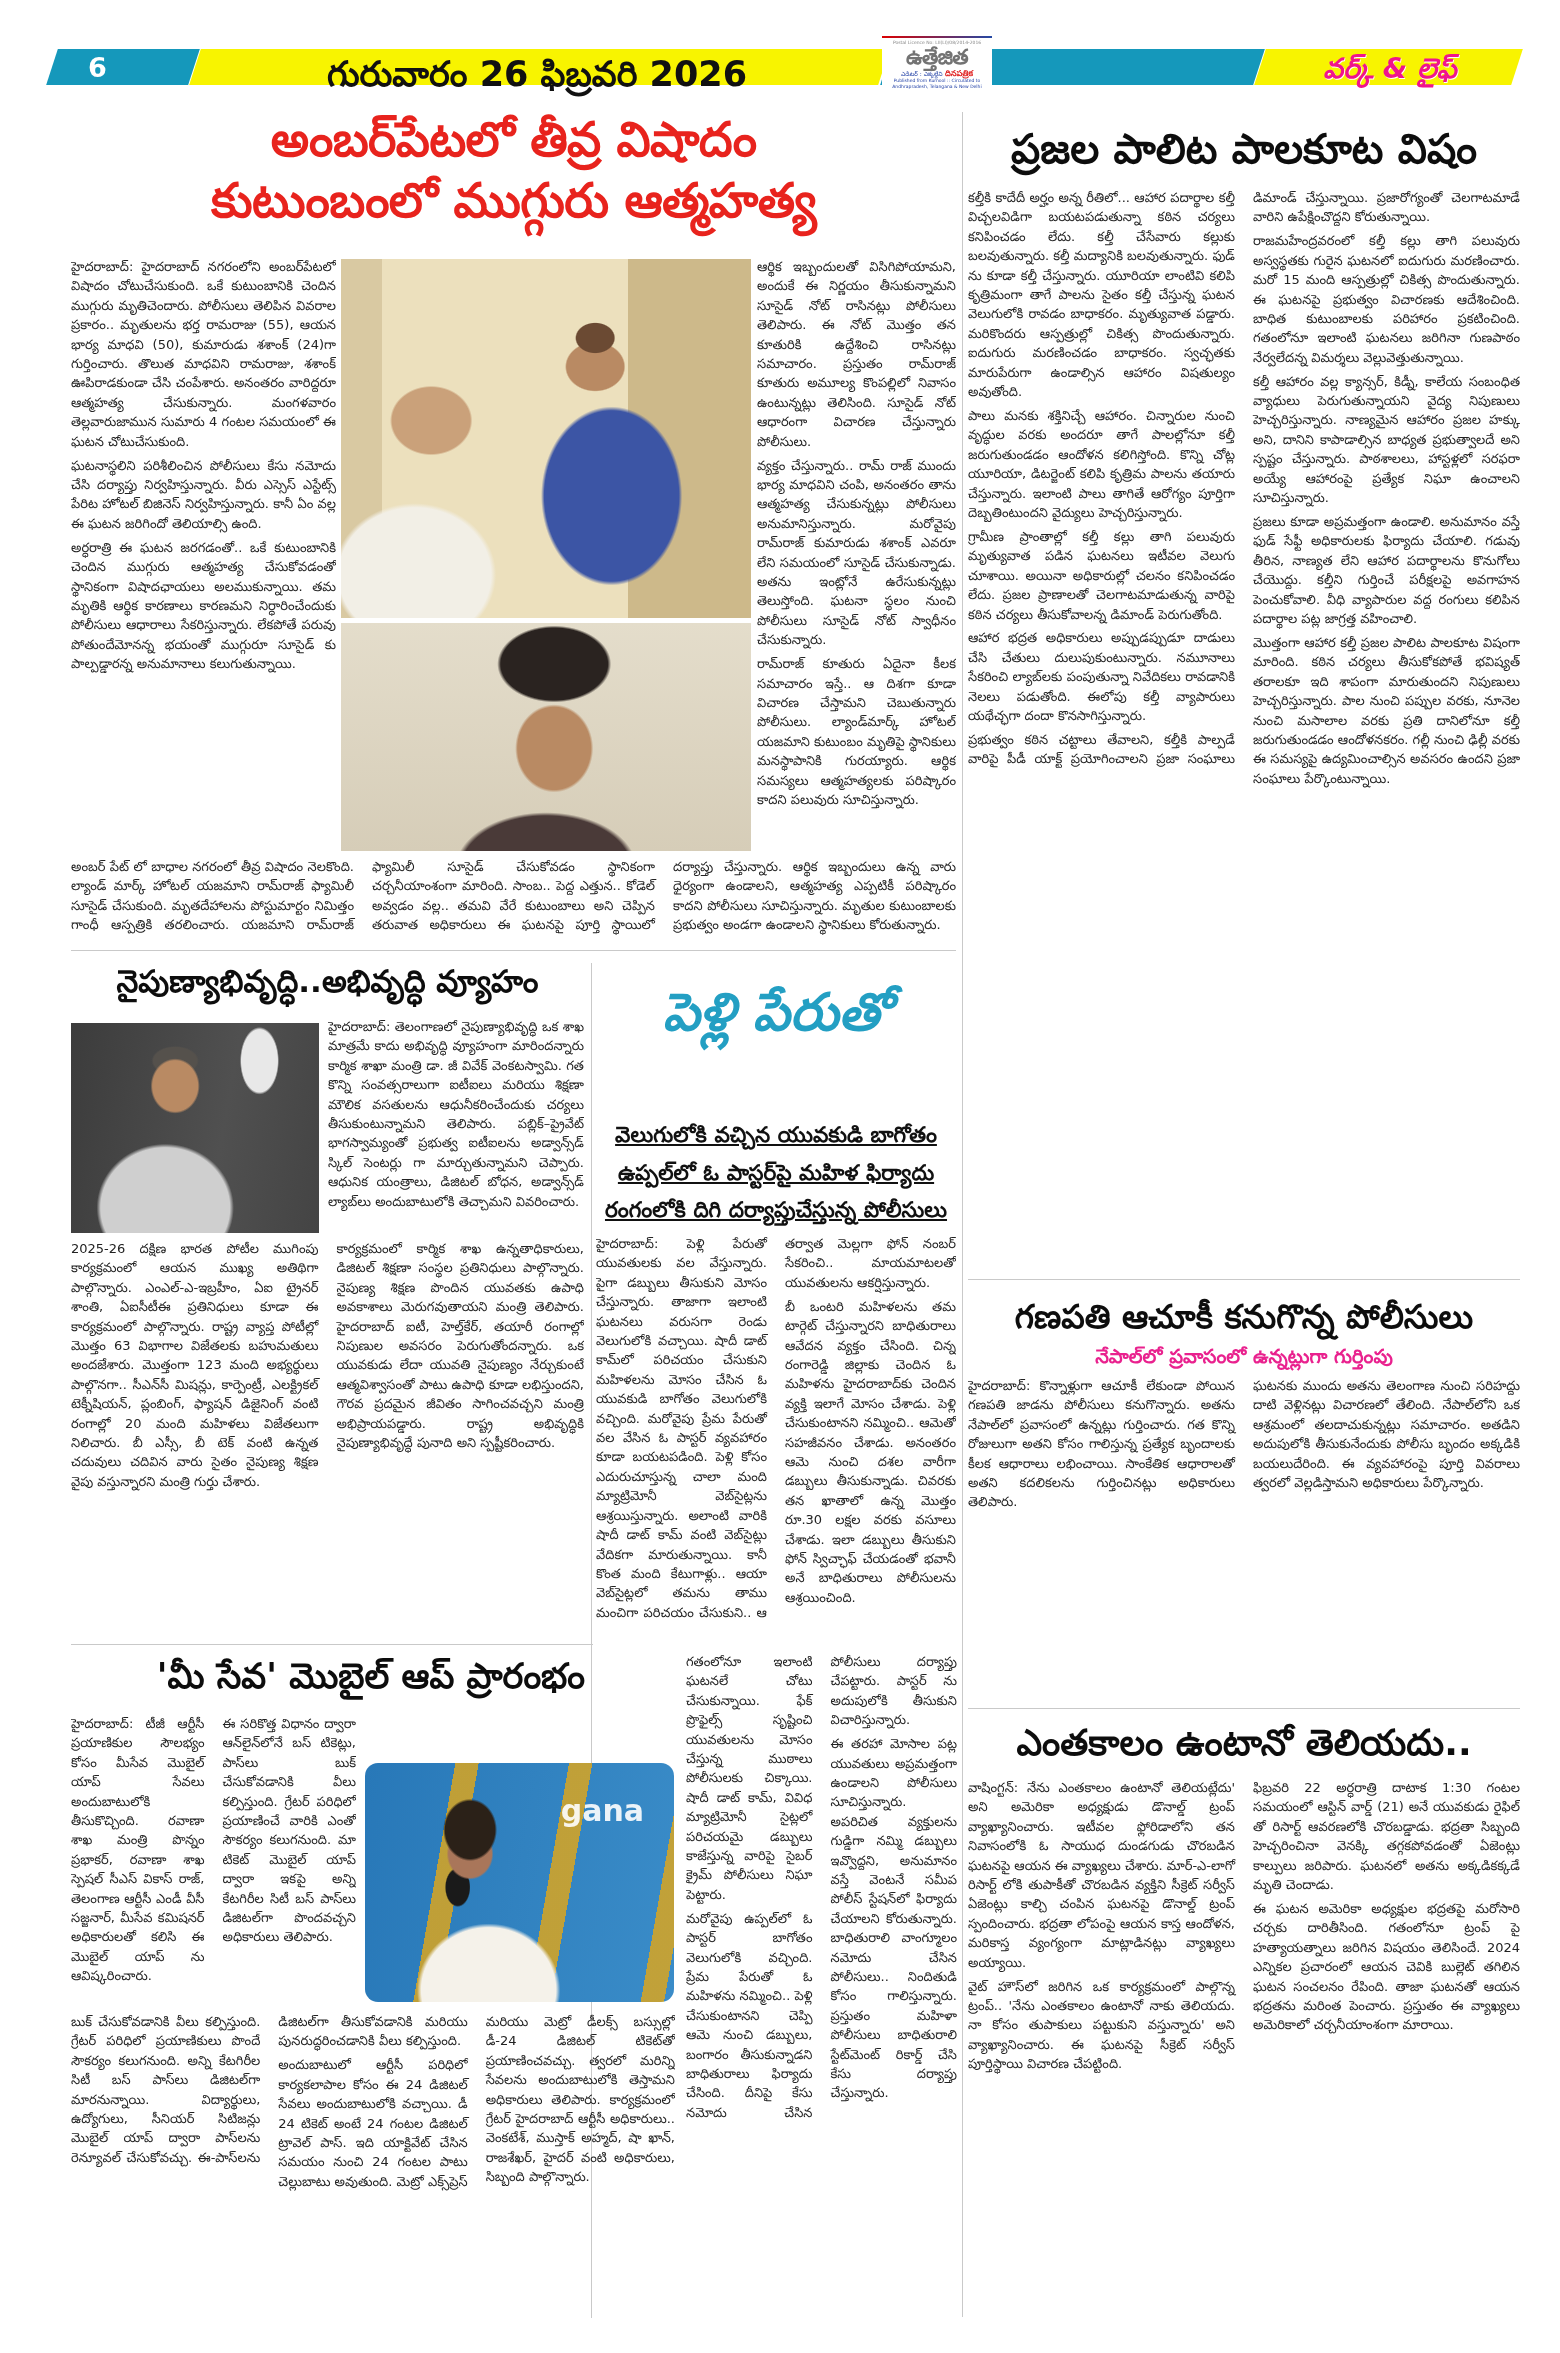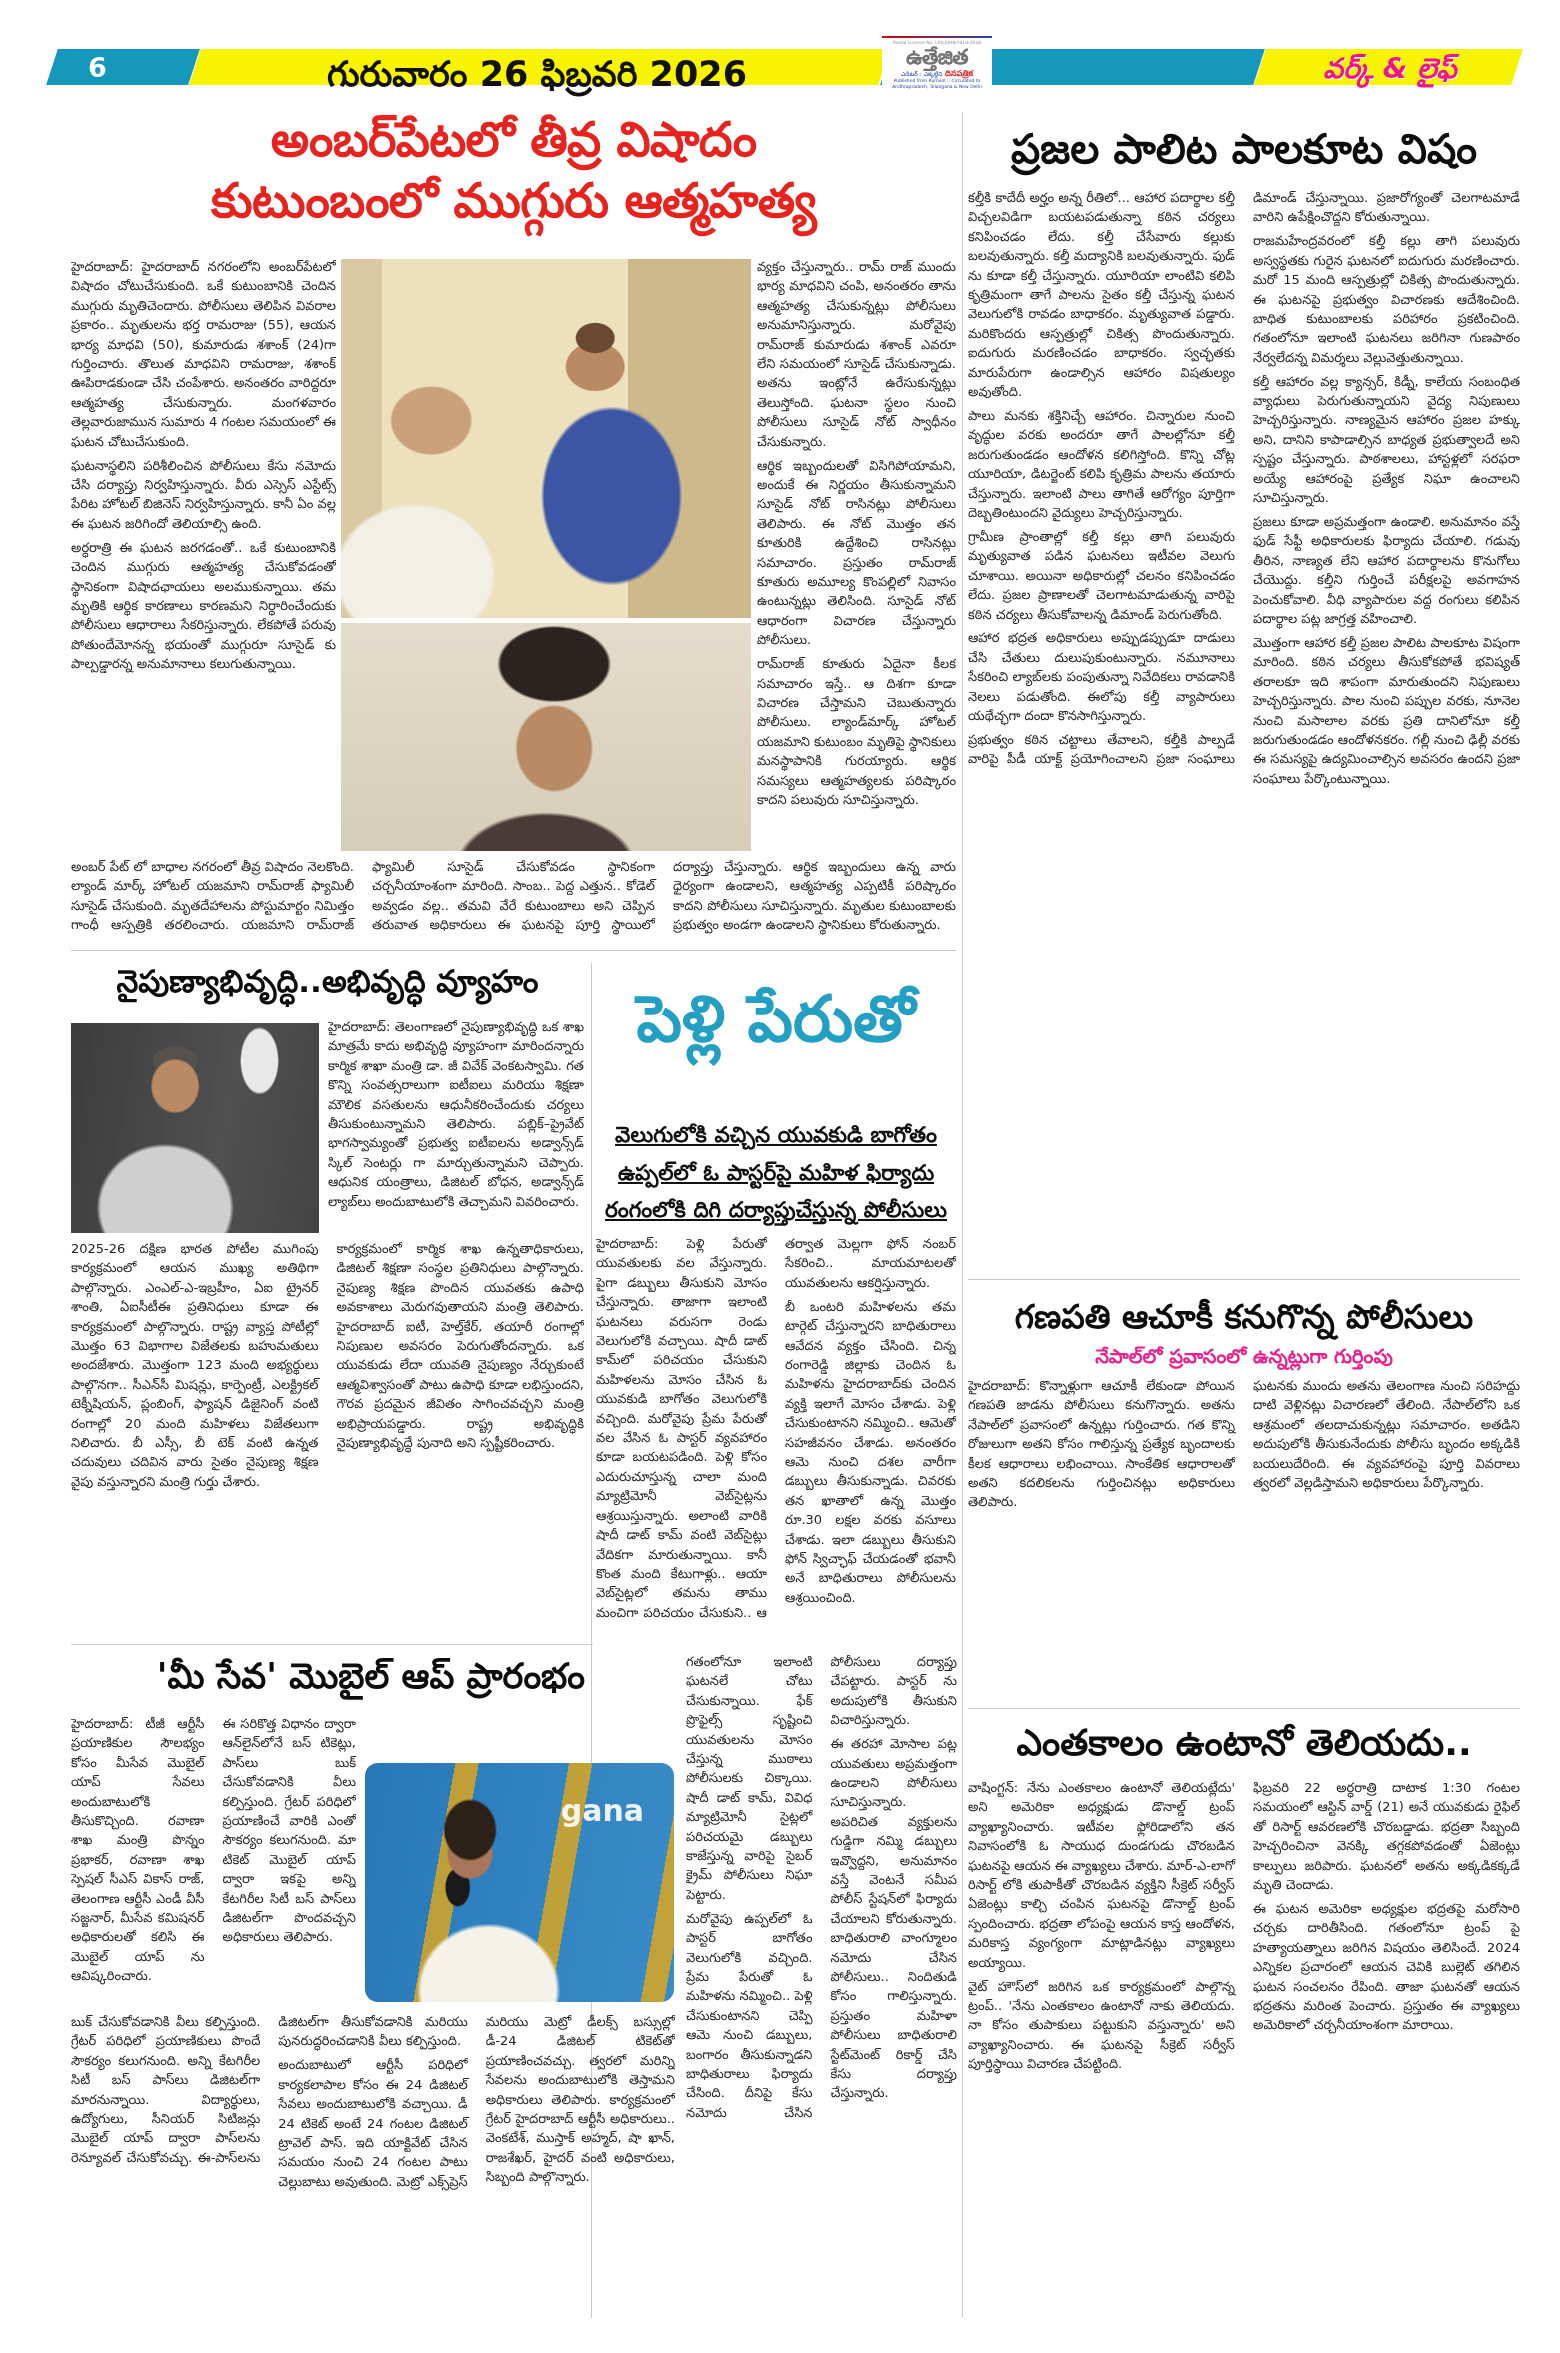--- a/index.html
+++ b/index.html
@@ -22,21 +22,21 @@
   .masthead .mbot { font-size:4.5px; color:#2140a6; line-height:6px; }
 
   
   .vrule { position:absolute; width:0.7px; background:#c9c9c9; }
   .hrule { position:absolute; height:0.7px; background:#c9c9c9; }
 
   
   .hl-red { position:absolute; left:71px; width:885px; text-align:center; color:#e8231d; font-weight:800; font-size:48px; line-height:54px; letter-spacing:-0.7px; }
   .hl-black-right { position:absolute; left:968px; width:552px; text-align:center; color:#0d0d0d; font-weight:800; font-size:41px; }
   .hl-mid { position:absolute; color:#0d0d0d; font-weight:800; text-align:center; }
-  .hl-teal1 { position:absolute; left:596px; width:360px; text-align:center; color:#239fc3; font-weight:800; font-size:64px; }
+  .hl-teal1 { position:absolute; left:596px; width:360px; text-align:center; color:#239fc3; font-weight:800; font-size:52px;font-style:italic; }
   .hl-teal2 { position:absolute; left:596px; width:360px; text-align:center; color:#239fc3; font-weight:800; font-size:40px; }
   .subhead { position:absolute; left:596px; width:360px; text-align:center; font-weight:700; font-size:21.6px; color:#111; text-decoration:underline; }
   .subhead-magenta { position:absolute; left:968px; width:552px; text-align:center; font-weight:700; font-size:19.4px; color:#e9218e; }
 
   
   .body-block { position:absolute; overflow:hidden; text-align:justify; font-size:13px; line-height:19.4px; color:#222; }
   .body-block p { margin:0 0 4.5px 0; text-indent:0; }
   .cols2 { column-count:2; column-gap:18px; }
   .cols3 { column-count:3; column-gap:18px; }
 
@@ -107,22 +107,22 @@
   <div class="body-block" style="left:71px; top:257px; width:265px; height:593px;">
       <p>హైదరాబాద్: హైదరాబాద్ నగరంలోని అంబర్‌పేటలో విషాదం చోటుచేసుకుంది. ఒకే కుటుంబానికి చెందిన ముగ్గురు మృతిచెందారు. పోలీసులు తెలిపిన వివరాల ప్రకారం.. మృతులను భర్త రామరాజు (55), ఆయన భార్య మాధవి (50), కుమారుడు శశాంక్ (24)గా గుర్తించారు. తొలుత మాధవిని రామరాజు, శశాంక్ ఊపిరాడకుండా చేసి చంపేశారు. అనంతరం వారిద్దరూ ఆత్మహత్య చేసుకున్నారు. మంగళవారం తెల్లవారుజామున సుమారు 4 గంటల సమయంలో ఈ ఘటన చోటుచేసుకుంది.</p>
       <p>ఘటనాస్థలిని పరిశీలించిన పోలీసులు కేసు నమోదు చేసి దర్యాప్తు నిర్వహిస్తున్నారు. వీరు ఎస్సెస్ ఎస్టేట్స్ పేరిట హోటల్ బిజినెస్ నిర్వహిస్తున్నారు. కానీ ఏం వల్ల ఈ ఘటన జరిగిందో తెలియాల్సి ఉంది.</p>
       <p>అర్ధరాత్రి ఈ ఘటన జరగడంతో.. ఒకే కుటుంబానికి చెందిన ముగ్గురు ఆత్మహత్య చేసుకోవడంతో స్థానికంగా విషాదఛాయలు అలముకున్నాయి. తమ మృతికి ఆర్థిక కారణాలు కారణమని నిర్ధారించేందుకు పోలీసులు ఆధారాలు సేకరిస్తున్నారు. లేకపోతే పరువు పోతుందేమోనన్న భయంతో ముగ్గురూ సూసైడ్ కు పాల్పడ్డారన్న అనుమానాలు కలుగుతున్నాయి.</p>
     </div>
 
   <div class="photo photo-couple" style="left:341px; top:259px; width:410px; height:359px;"></div>
   <div class="photo photo-son" style="left:341px; top:623px; width:410px; height:228px;"></div>
 
   <div class="body-block" style="left:757px; top:257px; width:199px; height:593px;">
+      <p>ఆర్థిక ఇబ్బందులతో విసిగిపోయామని, అందుకే ఈ నిర్ణయం తీసుకున్నామని సూసైడ్ నోట్ రాసినట్లు పోలీసులు తెలిపారు. ఈ నోట్ మొత్తం తన కూతురికి ఉద్దేశించి రాసినట్లు సమాచారం. ప్రస్తుతం రామ్‌రాజ్ కూతురు అమూల్య కొంపల్లిలో నివాసం ఉంటున్నట్లు తెలిసింది. సూసైడ్ నోట్ ఆధారంగా విచారణ చేస్తున్నారు పోలీసులు.</p>
       <p>వ్యక్తం చేస్తున్నారు.. రామ్ రాజ్ ముందు భార్య మాధవిని చంపి, అనంతరం తాను ఆత్మహత్య చేసుకున్నట్లు పోలీసులు అనుమానిస్తున్నారు. మరోవైపు రామ్‌రాజ్ కుమారుడు శశాంక్ ఎవరూ లేని సమయంలో సూసైడ్ చేసుకున్నాడు. అతను ఇంట్లోనే ఉరేసుకున్నట్లు తెలుస్తోంది. ఘటనా స్థలం నుంచి పోలీసులు సూసైడ్ నోట్ స్వాధీనం చేసుకున్నారు.</p>
-      <p>ఆర్థిక ఇబ్బందులతో విసిగిపోయామని, అందుకే ఈ నిర్ణయం తీసుకున్నామని సూసైడ్ నోట్ రాసినట్లు పోలీసులు తెలిపారు. ఈ నోట్ మొత్తం తన కూతురికి ఉద్దేశించి రాసినట్లు సమాచారం. ప్రస్తుతం రామ్‌రాజ్ కూతురు అమూల్య కొంపల్లిలో నివాసం ఉంటున్నట్లు తెలిసింది. సూసైడ్ నోట్ ఆధారంగా విచారణ చేస్తున్నారు పోలీసులు.</p>
       <p>రామ్‌రాజ్ కూతురు ఏదైనా కీలక సమాచారం ఇస్తే.. ఆ దిశగా కూడా విచారణ చేస్తామని చెబుతున్నారు పోలీసులు. ల్యాండ్‌మార్క్ హోటల్ యజమాని కుటుంబం మృతిపై స్థానికులు మనస్థాపానికి గురయ్యారు. ఆర్థిక సమస్యలు ఆత్మహత్యలకు పరిష్కారం కాదని పలువురు సూచిస్తున్నారు.</p>
     </div>
 
   <div class="body-block cols3" style="left:71px; top:857px; width:885px; height:83px;">
       <p>అంబర్ పేట్ లో బాధాల నగరంలో తీవ్ర విషాదం నెలకొంది. ల్యాండ్ మార్క్ హోటల్ యజమాని రామ్‌రాజ్ ఫ్యామిలీ సూసైడ్ చేసుకుంది. మృతదేహాలను పోస్టుమార్టం నిమిత్తం గాంధీ ఆస్పత్రికి తరలించారు. యజమాని రామ్‌రాజ్ ఫ్యామిలీ సూసైడ్ చేసుకోవడం స్థానికంగా చర్చనీయాంశంగా మారింది. సాంబ.. పెద్ద ఎత్తున.. కోడెల్ అవ్వడం వల్ల.. తమవి వేరే కుటుంబాలు అని చెప్పిన తరువాత అధికారులు ఈ ఘటనపై పూర్తి స్థాయిలో దర్యాప్తు చేస్తున్నారు. ఆర్థిక ఇబ్బందులు ఉన్న వారు ధైర్యంగా ఉండాలని, ఆత్మహత్య ఎప్పటికీ పరిష్కారం కాదని పోలీసులు సూచిస్తున్నారు. మృతుల కుటుంబాలకు ప్రభుత్వం అండగా ఉండాలని స్థానికులు కోరుతున్నారు.</p>
     </div>
 
   <div class="hl-mid" style="left:71px; top:963px; width:513px; font-size:31px;">నైపుణ్యాభివృద్ధి..అభివృద్ధి వ్యూహం</div>
 
   <div class="photo photo-minister" style="left:71px; top:1023px; width:248px; height:210px;"></div>

